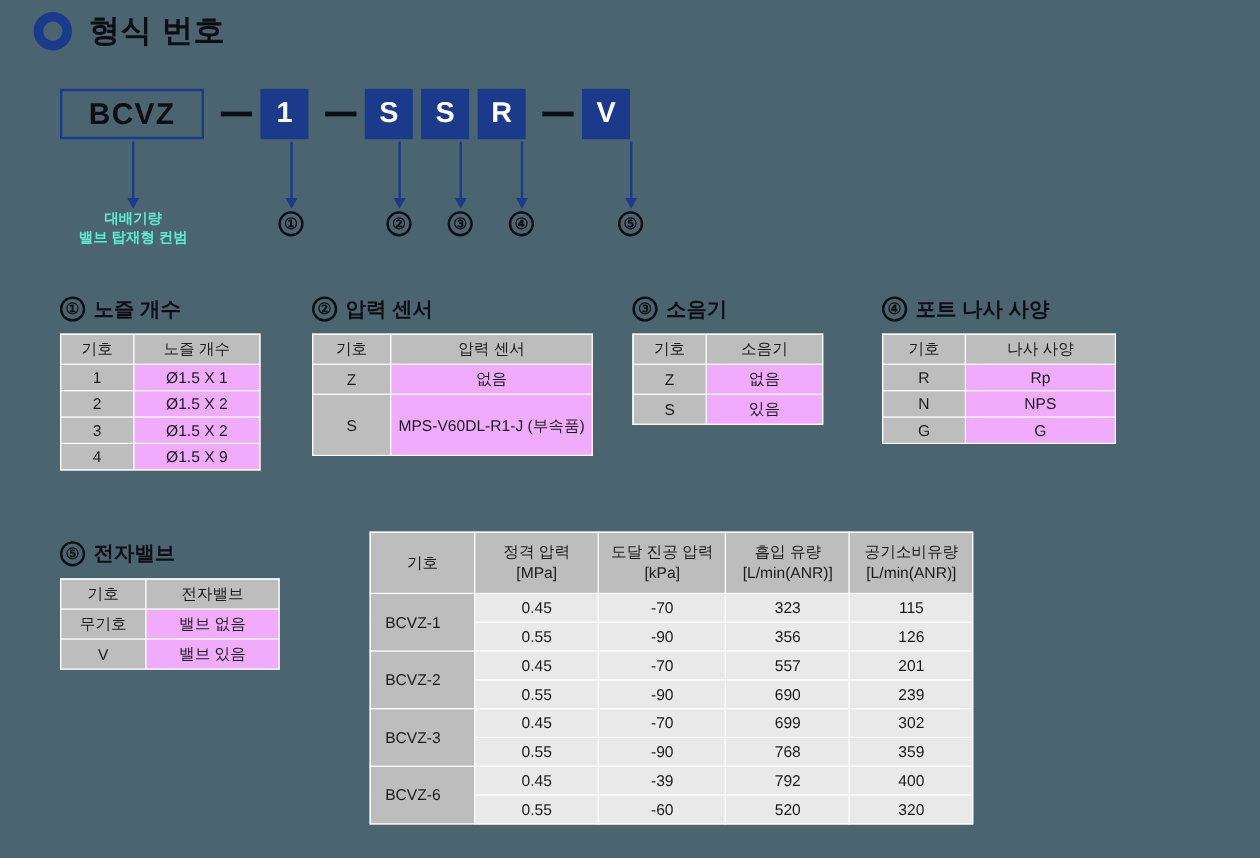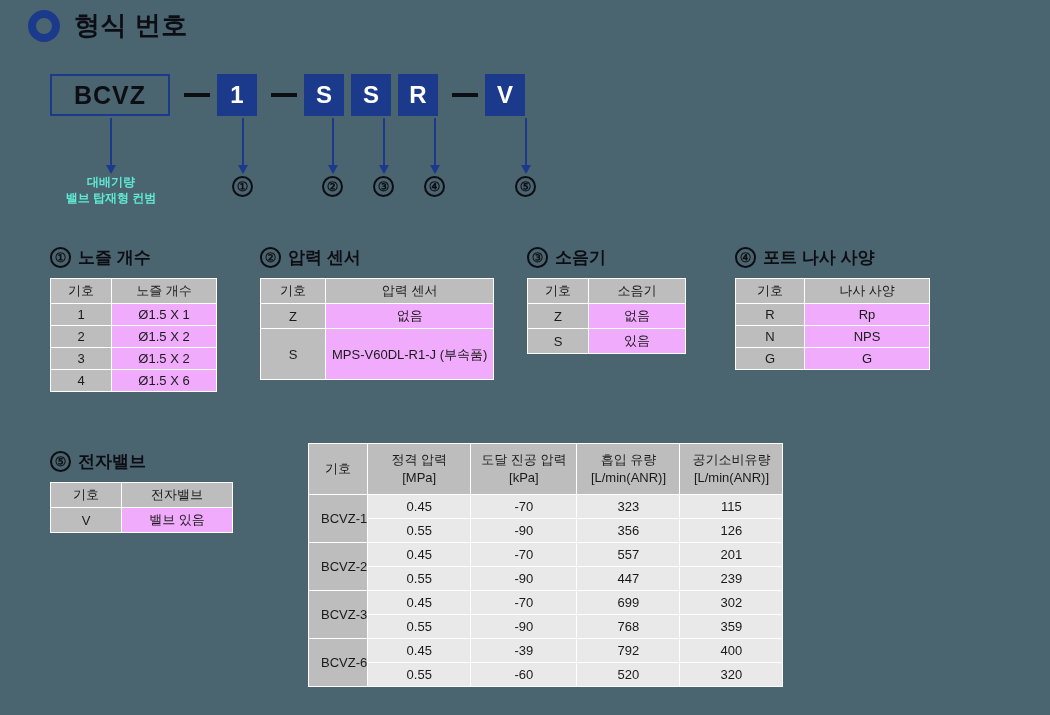--- a/index.html
+++ b/index.html
@@ -187,21 +187,21 @@
     white-space: pre-line;
   }
   table.bigspec th {
     background: #bdbdbd;
     line-height: 18px;
     padding: 7px 10px;
   }
   table.bigspec td.modelcell {
     background: #bdbdbd;
     padding-left: 12px;
-    padding-right: 0;
+    padding-right: 28px;
   }
   table.bigspec td.num {
     background: #e9e9e9;
     min-width: 86px;
   }
 </style>
 </head>
 <body>
 
 <div class="page-header">
@@ -255,21 +255,21 @@
     <tr>
       <td class="keycell">2</td>
       <td class="valcell">Ø1.5 X 2</td>
     </tr>
     <tr>
       <td class="keycell">3</td>
       <td class="valcell">Ø1.5 X 2</td>
     </tr>
     <tr>
       <td class="keycell">4</td>
-      <td class="valcell">Ø1.5 X 6</td>
+      <td class="valcell">Ø1.5 X 9</td>
     </tr>
   </tbody>
     </table>
 </div>
 
 <div class="section" style="left:260px; top:246px;">
   <div class="section-head">
     <div class="marker-inline">②</div>
     <div class="section-title">압력 센서</div>
   </div>
@@ -345,20 +345,24 @@
 <div class="section" style="left:50px; top:450px;">
   <div class="section-head">
     <div class="marker-inline">⑤</div>
     <div class="section-title">전자밸브</div>
   </div>
   <table class="spec">
     <tbody>
         <tr>
       <th style="min-width:58px;">기호</th>
       <th style="min-width:98px;">전자밸브</th>
+    </tr>
+    <tr>
+      <td class="keycell">무기호</td>
+      <td class="valcell">밸브 없음</td>
     </tr>
     <tr>
       <td class="keycell">V</td>
       <td class="valcell">밸브 있음</td>
     </tr>
   </tbody>
     </table>
 </div>
 
 <div class="section" style="left:308px; top:443px;">
@@ -393,21 +397,21 @@
     <tr>
       <td class="modelcell" rowspan="2">BCVZ-2</td>
       <td class="num">0.45</td>
       <td class="num">-70</td>
       <td class="num">557</td>
       <td class="num">201</td>
     </tr>
     <tr>
       <td class="num">0.55</td>
       <td class="num">-90</td>
-      <td class="num">447</td>
+      <td class="num">690</td>
       <td class="num">239</td>
     </tr>
 
     <tr>
       <td class="modelcell" rowspan="2">BCVZ-3</td>
       <td class="num">0.45</td>
       <td class="num">-70</td>
       <td class="num">699</td>
       <td class="num">302</td>
     </tr>

